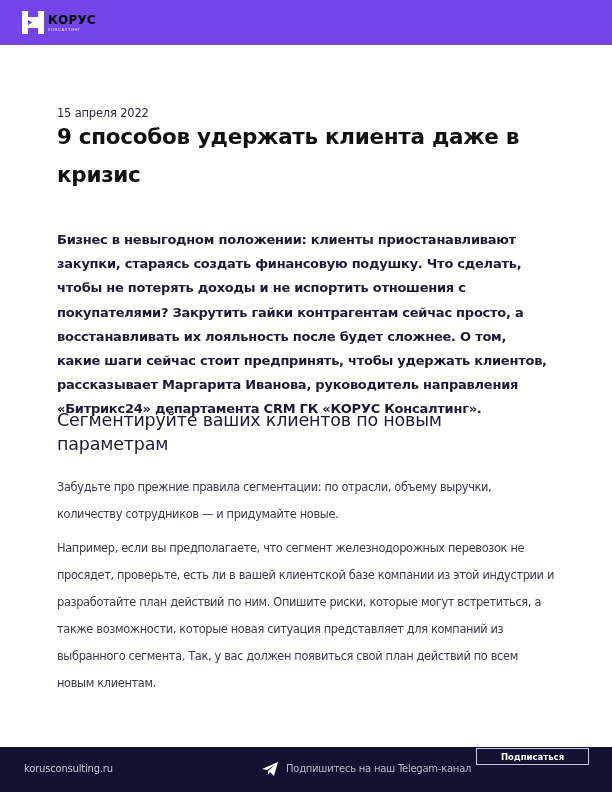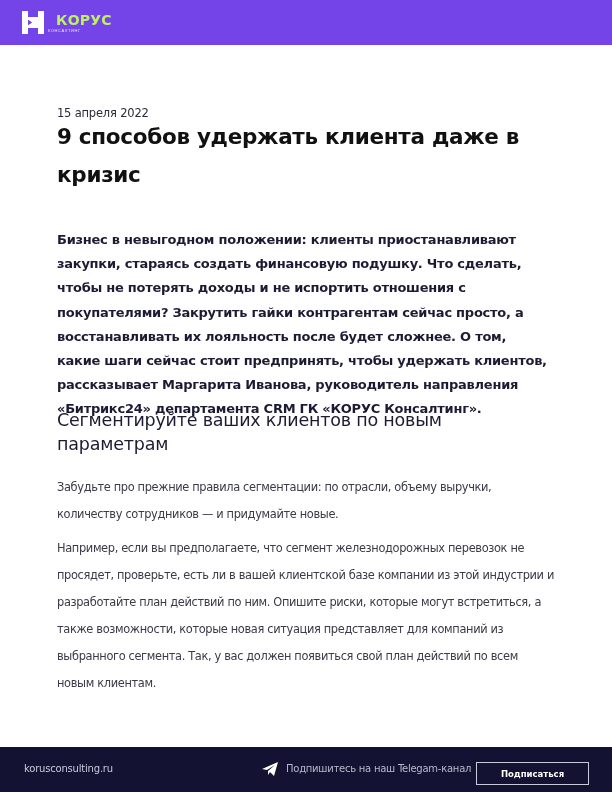--- a/index.html
+++ b/index.html
@@ -6,21 +6,21 @@
     html, body { width: 612px; height: 792px; background: #ffffff; overflow: hidden; }
     body { font-family: "Liberation Sans", "DejaVu Sans", sans-serif; color: #1a1a2e; position: relative; }
 
     .header {
       position: absolute; top: 0; left: 0; width: 612px; height: 45px;
       background: #7544e8;
     }
     .logo { position: absolute; left: 22px; top: 10px; height: 25px; display: flex; align-items: center; }
     .logo-mark { width: 22px; height: 23px; display: block; }
     .logo-text { margin-left: 4px; display: flex; flex-direction: column; line-height: 1; }
-    .logo-name { color: #bef264; font-weight: 700; font-size: 14px; letter-spacing: 0.2px; font-family: "DejaVu Sans", sans-serif; margin-left: 8px; }
+    .logo-name { color: #000000; font-weight: 700; font-size: 12px; letter-spacing: 0.2px; font-family: "DejaVu Sans", sans-serif; }
     .logo-sub { color: #ffffff; font-size: 4px; letter-spacing: 0.6px; margin-top: 2px; opacity: 0.85; }
 
     .header-btn {
       position: absolute; left: 476px; top: 11px; width: 113px; height: 23px;
       border: 1px solid #d9ccff; background: transparent; color: #ffffff;
       font-weight: 700; font-size: 8.5px; display: flex; align-items: center; justify-content: center;
       font-family: "DejaVu Sans", sans-serif;
     }
 
     .content { position: absolute; left: 57px; top: 0; width: 500px; }
@@ -49,21 +49,21 @@
     .p2 { top: 535px; }
 
     .footer {
       position: absolute; left: 0; top: 747px; width: 612px; height: 45px;
       background: #131232;
     }
     .footer-link { position: absolute; left: 24px; top: 16px; color: #c9c9dc; font-size: 10px; font-family: "DejaVu Sans", sans-serif; letter-spacing: -0.2px; }
     .tg-icon { position: absolute; left: 262px; top: 15px; width: 16px; height: 14px; }
     .tg-text { position: absolute; left: 286px; top: 16px; color: #b9b9cc; font-size: 10px; font-family: "DejaVu Sans", sans-serif; letter-spacing: -0.25px; white-space: nowrap; }
     .sub-btn {
-      position: absolute; left: 476px; top: 15px; width: 113px; height: 23px;
+      position: absolute; left: 476px; top: 1px; width: 113px; height: 17px;
       border: 1px solid #c9c9dc; background: #ffffff00; color: #ffffff;
       font-weight: 700; font-size: 8.5px; display: flex; align-items: center; justify-content: center;
       font-family: "DejaVu Sans", sans-serif;
     }
   </style>
 </head>
 <body>
 
 <header class="header">
   <div class="logo">

